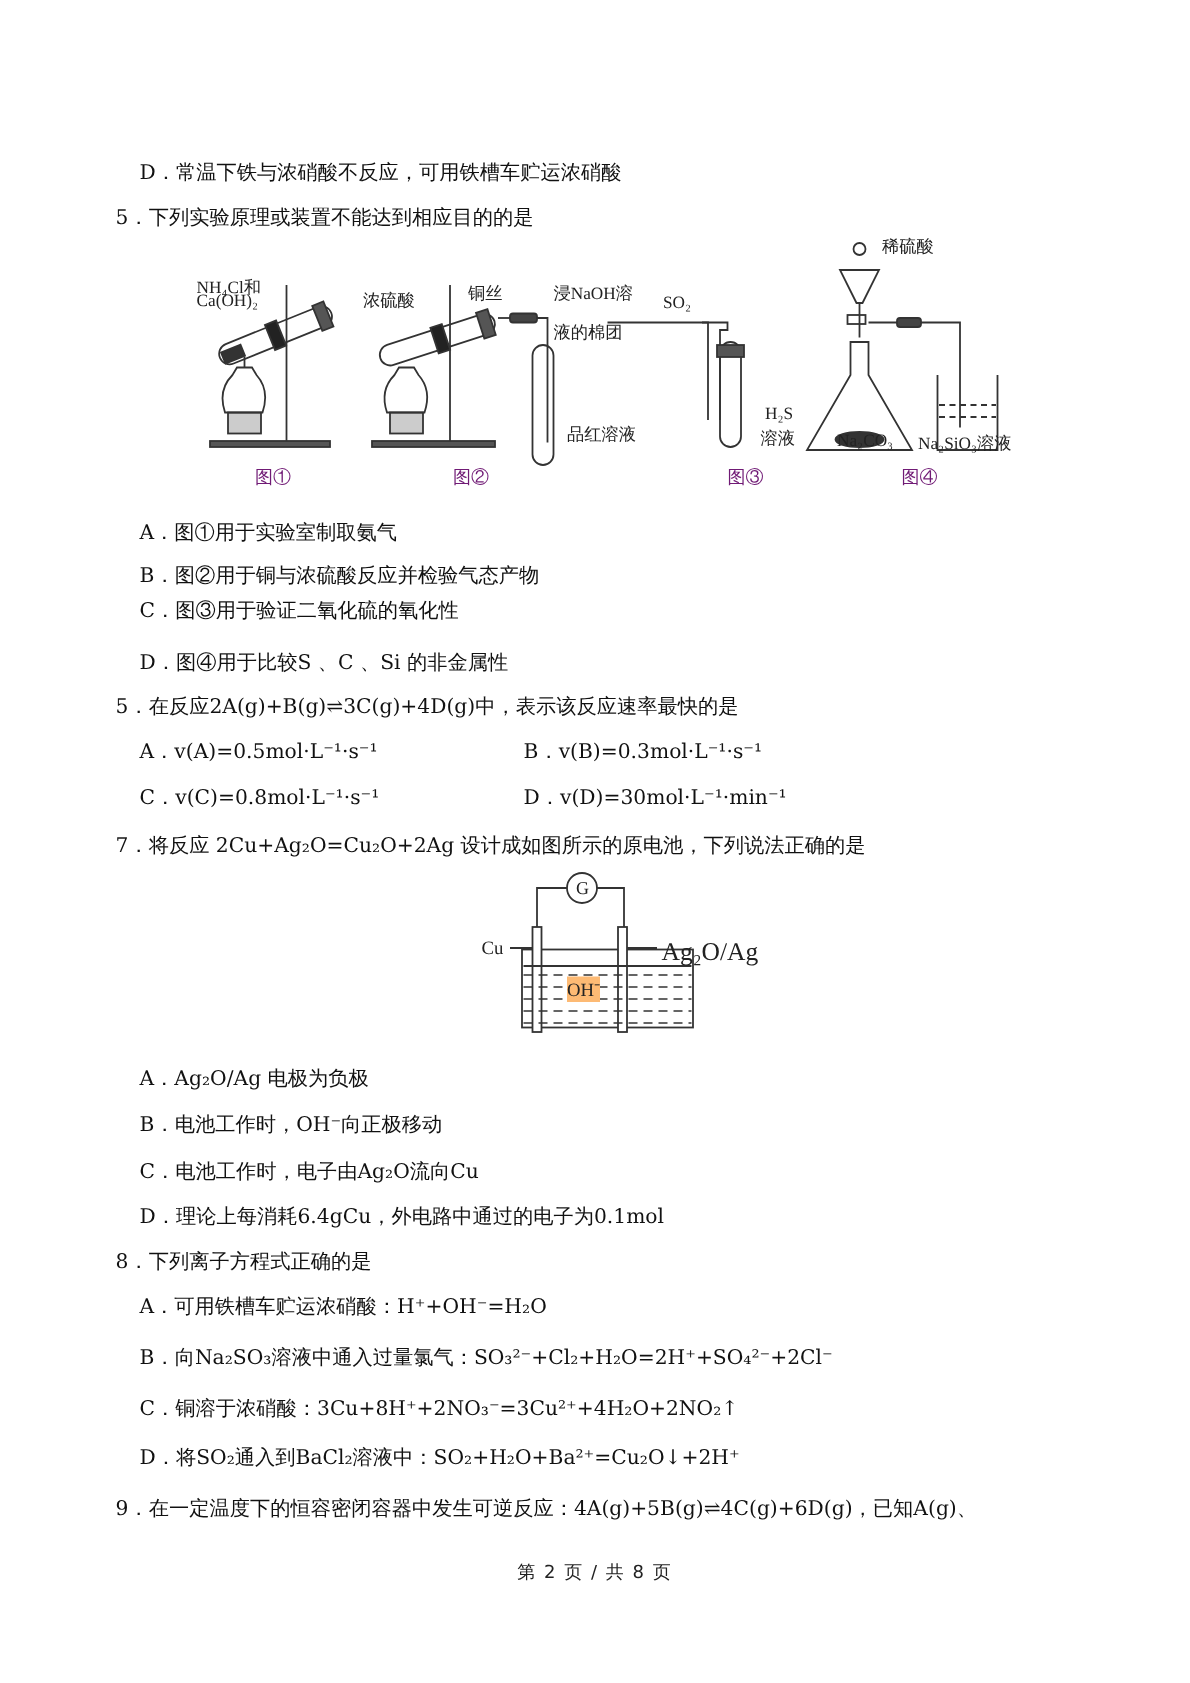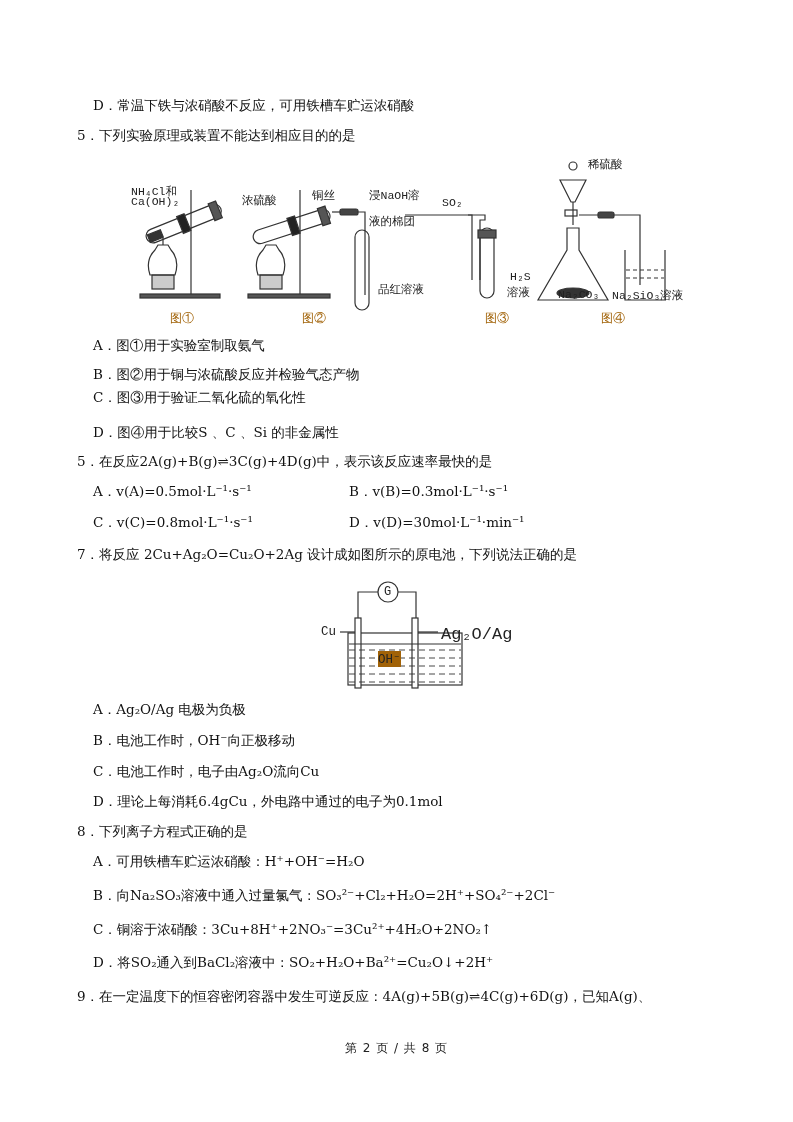--- a/index.html
+++ b/index.html
@@ -1,23 +1,23 @@
 <!DOCTYPE html>
 <html><head>
   <meta charset="utf-8">
   <style>
     html, body { margin:0; padding:0; background:#fff; }
     body { width:793px; height:1122px; position:relative; overflow:hidden;
       font-family:"DejaVu Serif","Liberation Serif",serif; color:#111; font-size:13.5px; }
-    .line { position:absolute; white-space:nowrap; line-height:18px; }
+    .line { position:absolute; white-space:nowrap; line-height:18px;margin-top:10px; }
     .opt { left:93px; }
     .q { left:77px; }
     .fig { position:absolute; }
-    .cap { position:absolute; font-size:12px; color:#a16207; }
-    .lbl { position:absolute; font-size:11.5px; color:#222; white-space:nowrap; font-family:Liberation Mono, monospace; }
+    .cap { position:absolute; font-size:12px; color:#701a75; }
+    .lbl { position:absolute; font-size:11.5px; color:#222; white-space:nowrap; font-family:Liberation Serif, serif; }
     .footer { position:absolute; top:1040px; left:0; width:793px; text-align:center; font-size:12px;
       font-family:"DejaVu Sans","Liberation Sans",sans-serif; color:#222; letter-spacing:1px; }
   </style>
 </head>
 <body>
 
 <div class="line opt" style="top:96px">D．常温下铁与浓硝酸不反应，可用铁槽车贮运浓硝酸</div>
 <div class="line q" style="top:126px">5．下列实验原理或装置不能达到相应目的的是</div>
 
 <svg class="fig" style="left:120px;top:150px" width="580" height="180" fill="none" stroke="#333" stroke-width="1.2">
@@ -121,21 +121,21 @@
     <line x1="29" y1="80" x2="141" y2="80"></line>
     <line x1="29" y1="88" x2="141" y2="88"></line>
     <line x1="29" y1="96" x2="141" y2="96"></line>
     <line x1="29" y1="104" x2="141" y2="104"></line>
   </g>
   <line x1="29" y1="66" x2="141" y2="66"></line>
 </svg>
 <div class="lbl" style="left:384px;top:585px;font-size:12px">G</div>
 <div class="lbl" style="left:321px;top:625px;font-size:12.5px">Cu</div>
 <div class="lbl" style="left:441px;top:625px;font-size:17px">Ag₂O/Ag</div>
-<div class="lbl" style="left:378px;top:651px;font-size:12.5px;background:#a16207">OH⁻</div>
+<div class="lbl" style="left:378px;top:651px;font-size:12.5px;background:#fdba74">OH⁻</div>
 
 <div class="line opt" style="top:700px">A．Ag₂O/Ag 电极为负极</div>
 <div class="line opt" style="top:731px">B．电池工作时，OH⁻向正极移动</div>
 <div class="line opt" style="top:762px">C．电池工作时，电子由Ag₂O流向Cu</div>
 <div class="line opt" style="top:792px">D．理论上每消耗6.4gCu，外电路中通过的电子为0.1mol</div>
 
 <div class="line q" style="top:822px">8．下列离子方程式正确的是</div>
 <div class="line opt" style="top:852px">A．可用铁槽车贮运浓硝酸：H⁺+OH⁻=H₂O</div>
 <div class="line opt" style="top:886px">B．向Na₂SO₃溶液中通入过量氯气：SO₃²⁻+Cl₂+H₂O=2H⁺+SO₄²⁻+2Cl⁻</div>
 <div class="line opt" style="top:920px">C．铜溶于浓硝酸：3Cu+8H⁺+2NO₃⁻=3Cu²⁺+4H₂O+2NO₂↑</div>

